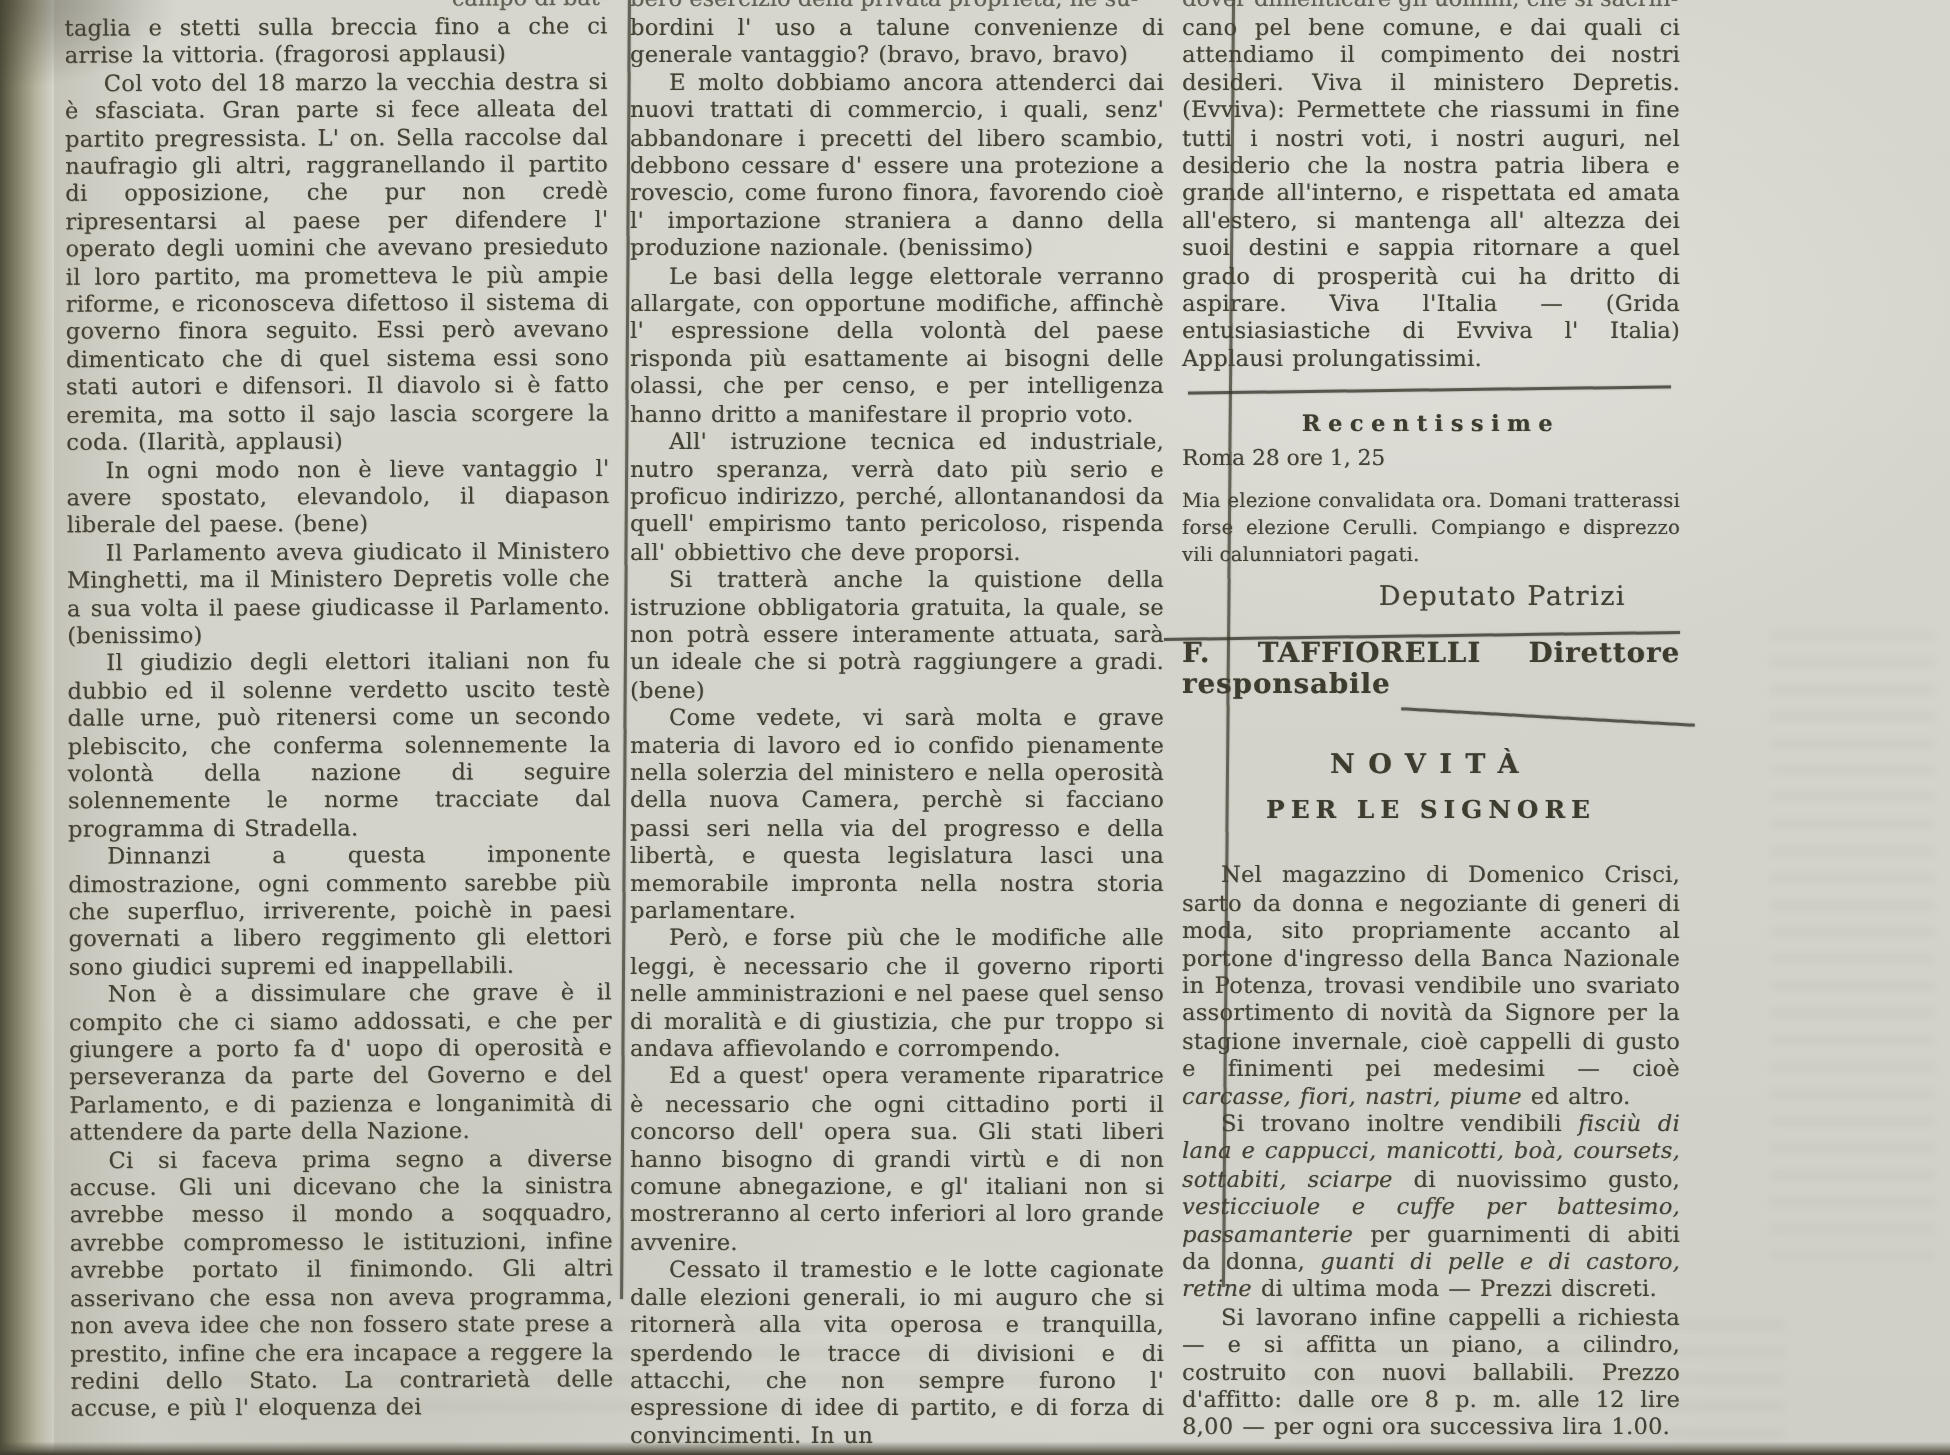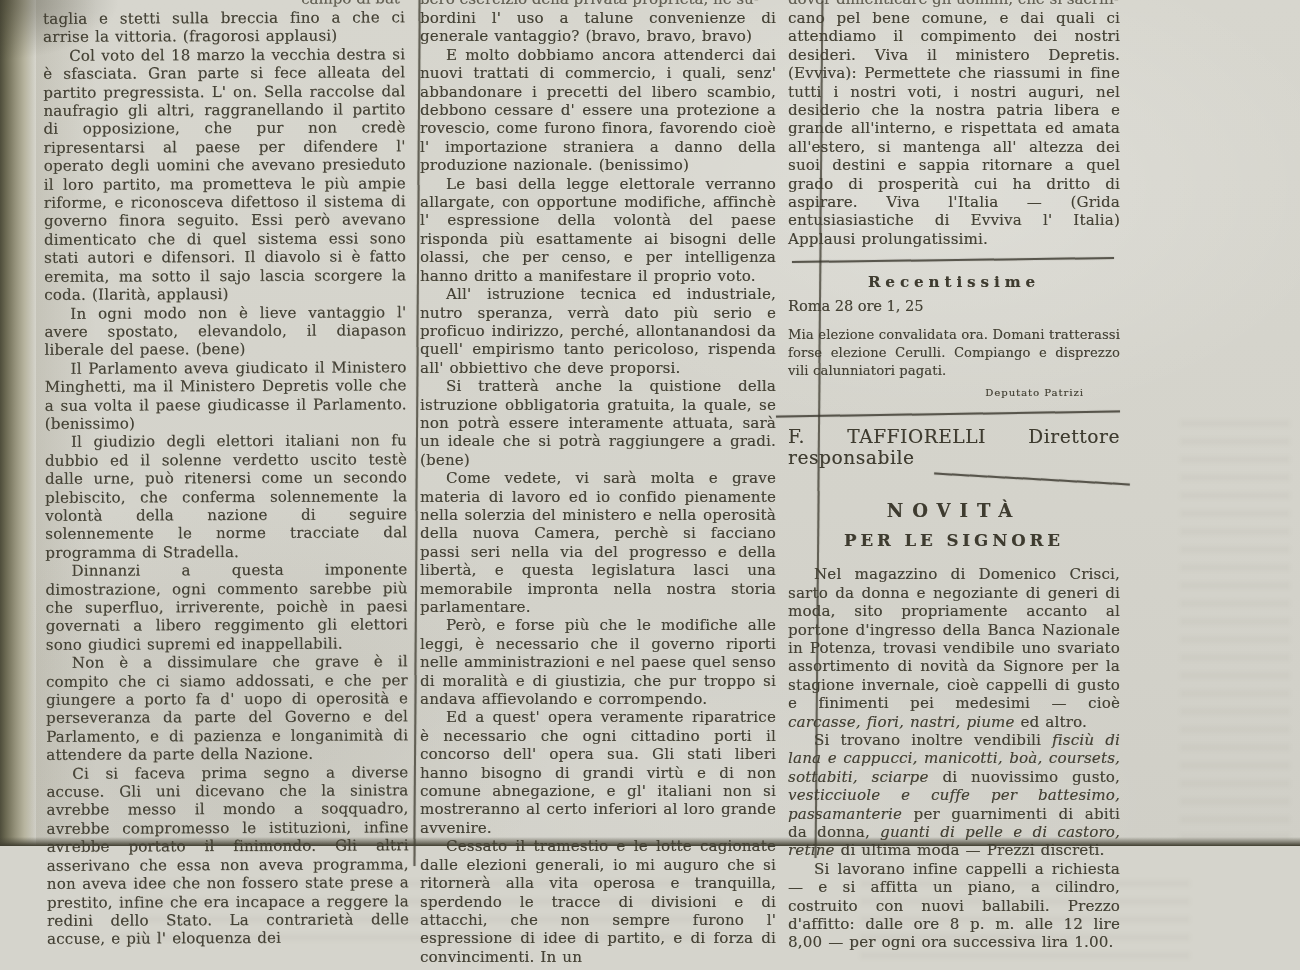--- a/index.html
+++ b/index.html
@@ -1,21 +1,21 @@
 <!DOCTYPE html>
 <html><head>
 <meta charset="utf-8">
 <style>
   html,body{margin:0;padding:0;}
   body{
     width:1300px;height:970px;overflow:hidden;
     font-family:"DejaVu Serif", serif;
     background:#d5d4cc;
   }
-  .scan{position:relative;width:1300px;height:846px;
+  .scan{position:relative;width:1300px;height:970px;
     background:
       radial-gradient(ellipse 600px 350px at 72% 22%, rgba(255,255,255,0.22), rgba(255,255,255,0) 70%),
       radial-gradient(ellipse 500px 400px at 20% 85%, rgba(110,106,88,0.10), rgba(110,106,88,0) 60%),
       radial-gradient(ellipse 700px 300px at 55% 95%, rgba(255,255,255,0.12), rgba(255,255,255,0) 65%),
       linear-gradient(180deg,#d7d6ce 0%, #d4d3cb 60%, #d0cfc7 100%);
   }
   .book-edge{position:absolute;left:0;top:0;width:36px;height:100%;
     background:linear-gradient(90deg,#4e4d3b 0%, #6b6952 16%, #94917a 42%, #b7b49f 68%, rgba(213,212,204,0) 100%);}
   .gutter-fade{position:absolute;left:36px;top:0;width:60px;height:100%;
     background:linear-gradient(90deg, rgba(140,136,115,0.22), rgba(140,136,115,0));}
@@ -43,27 +43,27 @@
 
   .hrule{height:2px;background:rgba(55,52,42,0.8);box-shadow:0 0 1px rgba(55,52,42,0.5);}
   #rule-recent{width:322px;margin:11px 0 0 4px;transform:rotate(-0.7deg);}
   #rule-masthead-top{width:344px;margin:15px 0 0 -12px;transform:rotate(-0.8deg);}
   #rule-masthead-bottom{width:196px;margin:10px 0 0 146px;transform:rotate(3.2deg);}
 
   .recent-title{margin:12px 0 0 0;text-align:center;font-size:15px;font-weight:bold;
     letter-spacing:5px;color:#3e3b2f;}
   .dateline{margin-top:7px;text-align:left;padding-right:28px;font-size:14.5px;}
   .telegram{margin-top:12px;font-size:13px;line-height:18px;letter-spacing:0.2px;}
-  .signature{margin-top:7px;text-align:right;padding-right:36px;font-size:10px;letter-spacing:1px;}
-  .director{margin-top:11px;font-size:18.5px;font-weight:normal;letter-spacing:0.6px;word-spacing:4px;color:#3e3b2f;}
+  .signature{margin-top:7px;text-align:right;padding-right:36px;font-size:18px;letter-spacing:1px;}
+  .director{font-size:18.5px;font-weight:bold;letter-spacing:0.6px;word-spacing:4px;color:#3e3b2f;}
   .novita-title{margin:20px 0 0 0;text-align:center;font-size:18px;font-weight:bold;
     letter-spacing:9px;color:#3e3b2f;}
   .novita-subtitle{margin:10px 0 0 0;text-align:center;font-size:16.5px;font-weight:bold;
     letter-spacing:4px;color:#3e3b2f;}
-  .novita-body{margin-top:15px;}
+  .novita-body{margin-top:25px;}
 
   em{font-style:italic;}
 
   .ghost{position:absolute;filter:blur(2px);opacity:0.5;pointer-events:none;
     background:repeating-linear-gradient(180deg, rgba(118,113,95,0.10) 0 7px, rgba(118,113,95,0) 7px 18px);}
   #ghost1{left:1180px;top:420px;width:110px;height:420px;}
   #ghost2{left:120px;top:880px;width:600px;height:70px;}
   #ghost3{left:860px;top:880px;width:330px;height:80px;}
 </style>
 </head>

